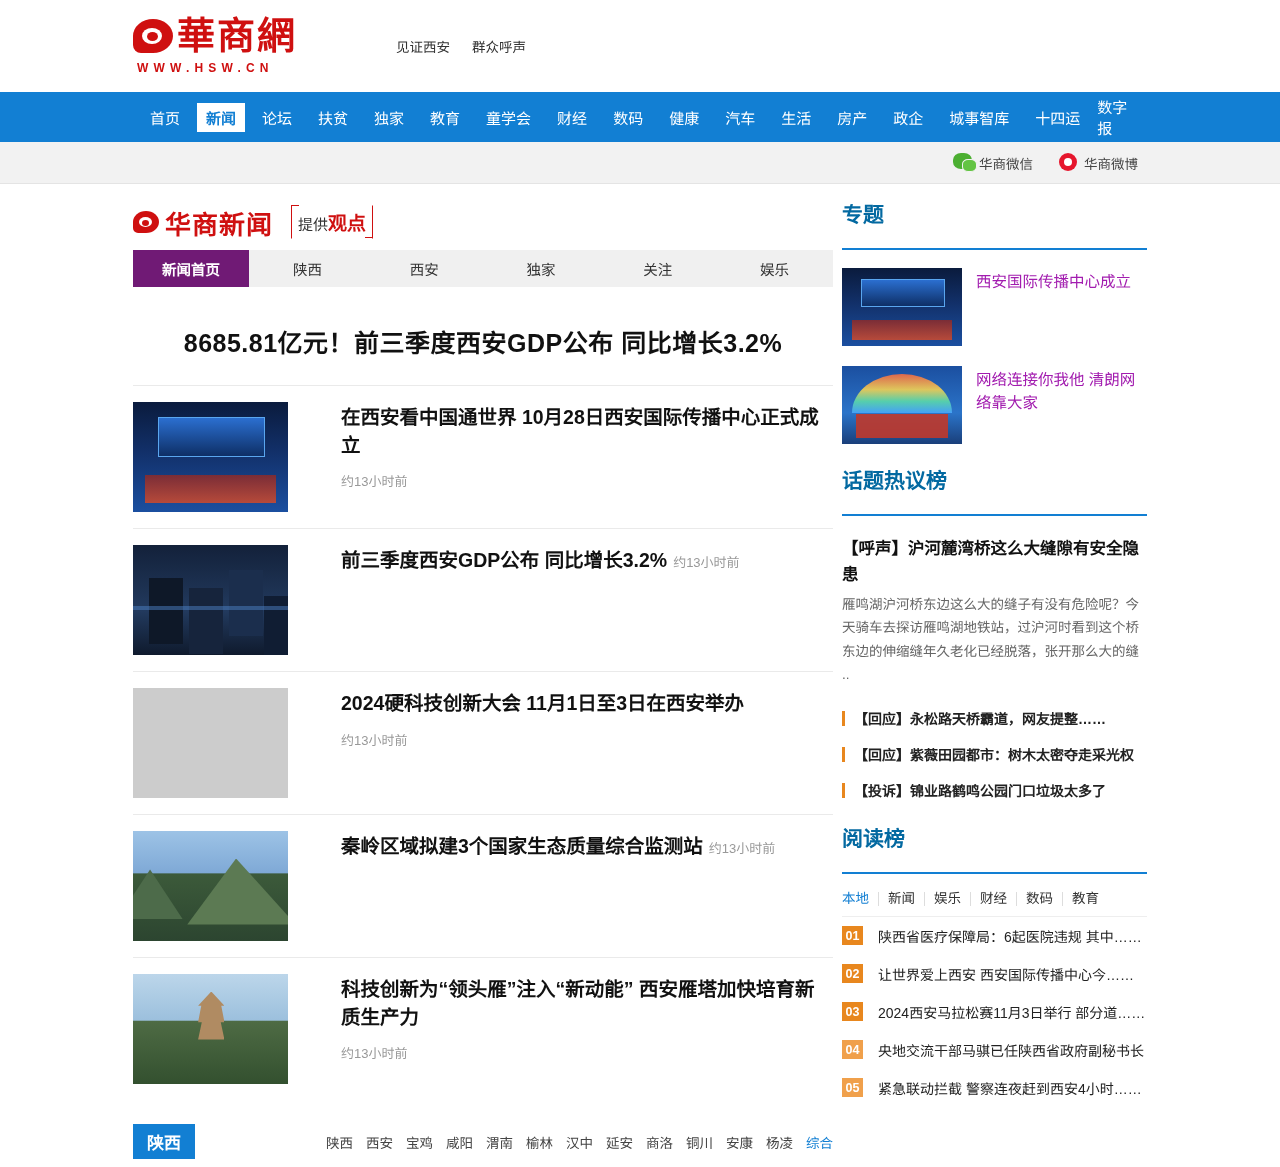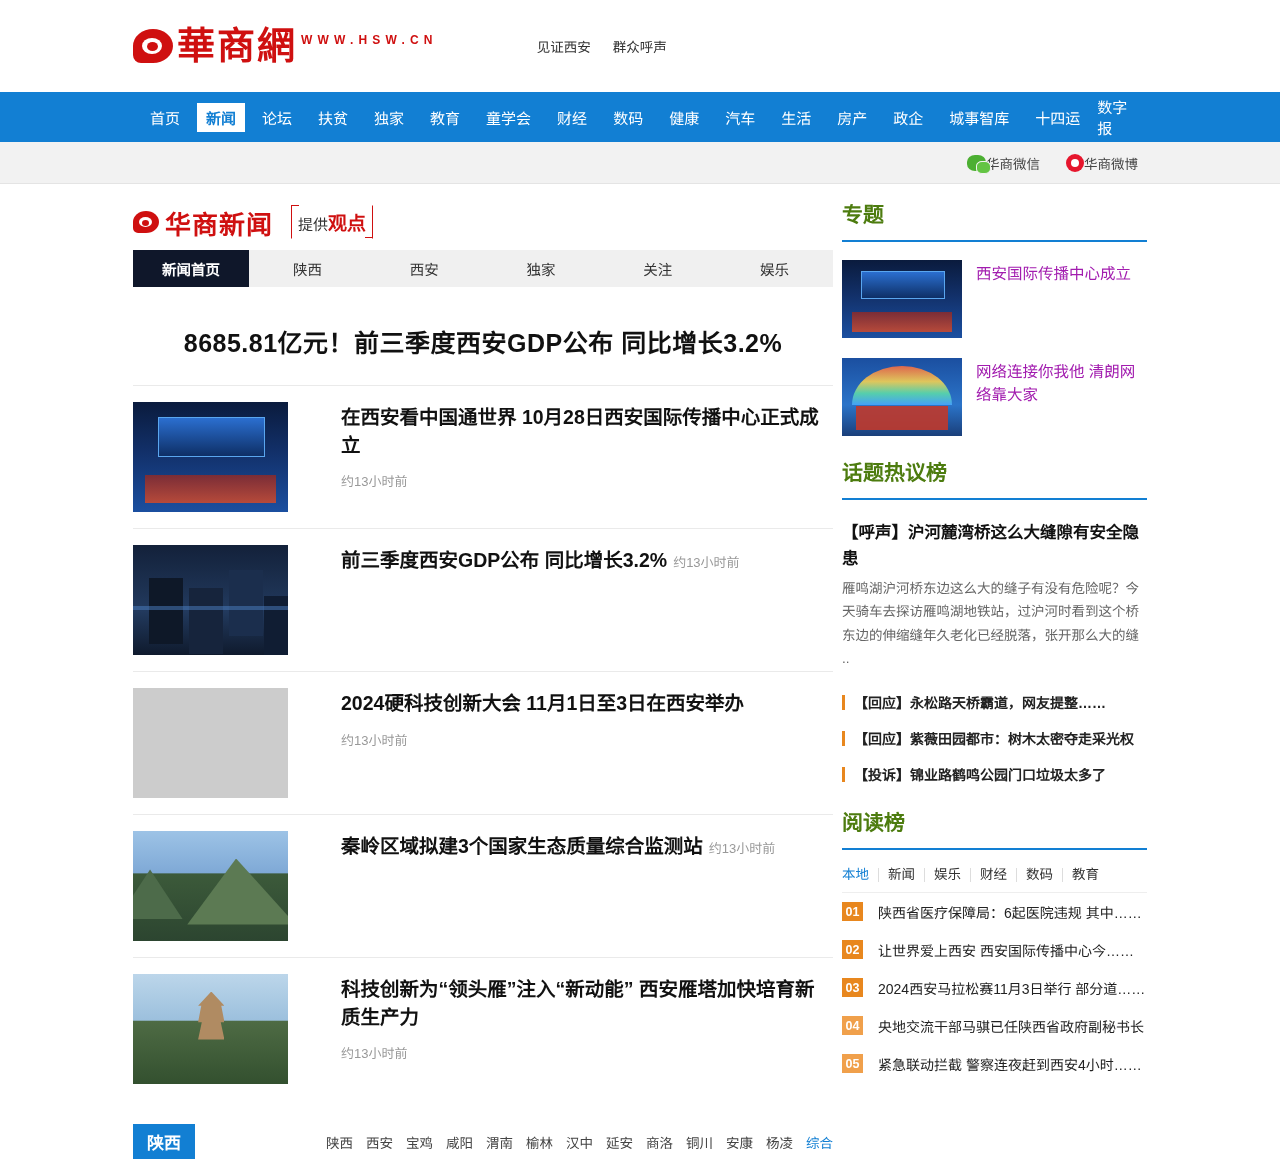--- a/index.html
+++ b/index.html
@@ -13,21 +13,21 @@
   .page { width: 1280px; position: relative; overflow: hidden; }
 
   
   .top-header {
     height: 92px;
     display: flex;
     align-items: center;
     padding-left: 133px;
     background: #fff;
   }
-  .logo-wrap { display: flex; flex-direction: row; align-items: flex-start; }
+  .logo-wrap { display: flex; flex-direction: column; align-items: flex-start; }
   .logo-main { display: flex; align-items: center; }
   .logo-swirl {
     width: 40px; height: 34px;
     background: #cf1010;
     border-radius: 50% 50% 50% 8px;
     position: relative;
     margin-right: 4px;
   }
   .logo-swirl::before {
     content: "";
@@ -103,21 +103,21 @@
     background: #f2f2f2;
     border-bottom: 1px solid #e4e4e4;
     display: flex;
     align-items: center;
     justify-content: flex-end;
     padding-right: 142px;
     gap: 26px;
     font-size: 13.5px;
     color: #444;
   }
-  .social-item { display: flex; align-items: center; cursor: pointer; }
+  .social-item { display: flex; gap: 7px; cursor: pointer; }
   .ico-wechat {
     width: 19px; height: 16px; border-radius: 8px/7px;
     background: #4caf32; position: relative; display:inline-block;
   }
   .ico-wechat::after {
     content: ""; position: absolute; right: -5px; bottom: -3px;
     width: 13px; height: 11px; border-radius: 6px/5px; background: #63c443;
     border: 1.5px solid #f2f2f2;
   }
   .ico-weibo {
@@ -192,21 +192,21 @@
   .tab {
     flex: 1;
     display: flex;
     align-items: center;
     justify-content: center;
     font-size: 14.5px;
     color: #333;
     cursor: pointer;
   }
   .tab.active {
-    background: #0f172a;
+    background: #701a75;
     color: #fff;
     font-weight: bold;
     flex: 0 0 116px;
   }
 
   
   .headline {
     font-size: 25px;
     font-weight: bold;
     color: #111;
@@ -275,22 +275,22 @@
     color: #444;
     margin-left: auto;
   }
   .sx-links span { cursor: pointer; white-space: nowrap; }
   .sx-links span.cur { color: #127fd3; }
 
   
   .rc-title {
     font-size: 21px;
     font-weight: bold;
-    color: #4d7c0f;
-    padding: 14px 0 12px 0;
+    color: #0369a1;
+    padding: 14px 0 20px 0;
     border-bottom: 2px solid #127fd3;
     margin-bottom: 4px;
   }
   .topic-item {
     display: flex;
     align-items: flex-start;
     gap: 14px;
     padding: 14px 0 6px 0;
   }
   .topic-thumb {

